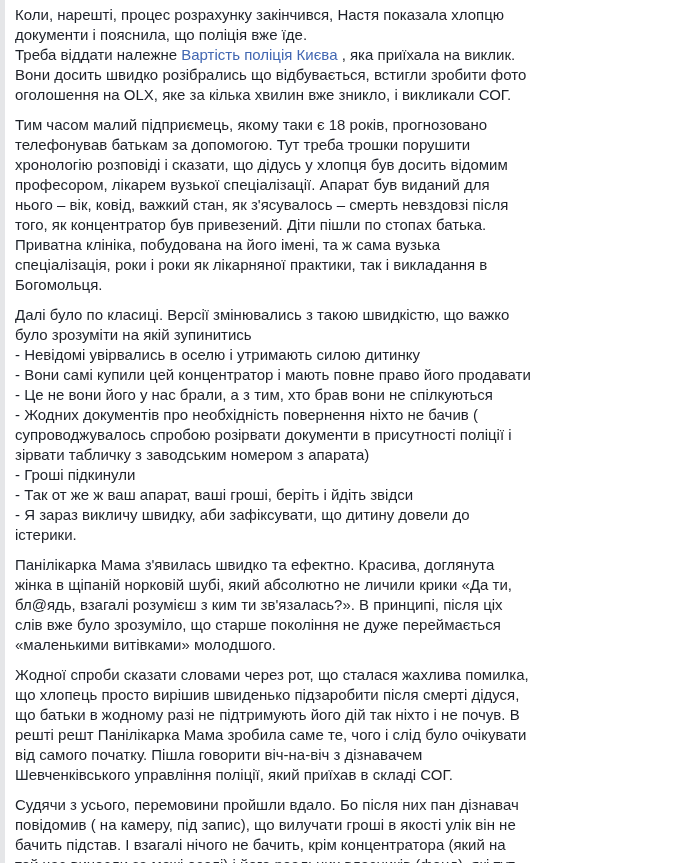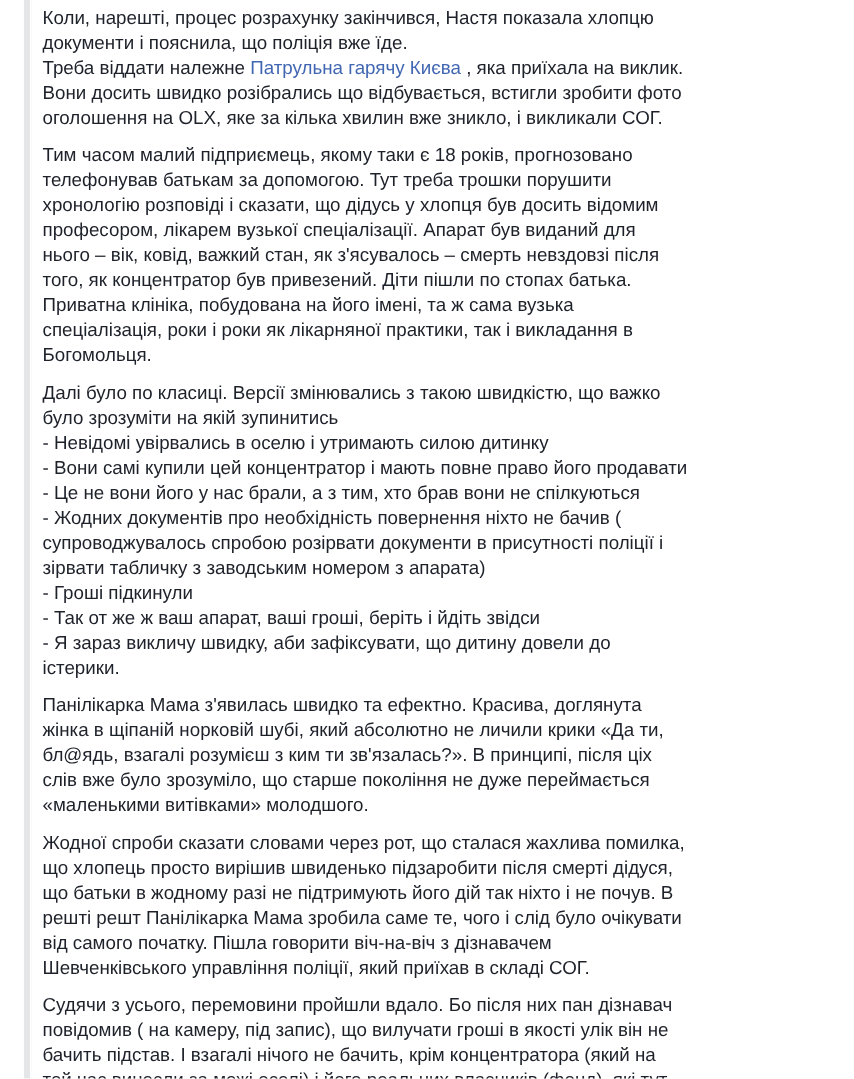--- a/index.html
+++ b/index.html
@@ -8,21 +8,20 @@
     background: #ffffff;
   }
   .page {
     position: relative;
     width: 546px;
     height: 863px;
     background: #ffffff;
     overflow: hidden;
     display: flex;
     font-family: "Liberation Sans", "DejaVu Sans", sans-serif;
-    margin-left: 19px;
   }
   .left-strip {
     flex: 0 0 5px;
     width: 5px;
     background: #e5e6e8;
     border-right: 1px solid #ffffff;
   }
   .content {
     flex: 1 1 auto;
     padding: 5px 15px 0 9px;
@@ -46,21 +45,21 @@
   }
 </style>
 </head>
 <body>
 
 <div class="page">
   <div class="left-strip"></div>
   <div class="content">
 
     <p class="para"><span>Коли, нарешті, процес розрахунку закінчився, Настя показала хлопцю документи і пояснила, що поліція вже їде.
-Треба віддати належне </span><a class="page-link">Патрульна гарячу Києва</a><span> , яка приїхала на виклик. Вони досить швидко розібрались що відбувається, встигли зробити фото оголошення на OLX, яке за кілька хвилин вже зникло, і викликали СОГ.</span></p>
+Треба віддати належне </span><a class="page-link">Вартість поліція Києва</a><span> , яка приїхала на виклик. Вони досить швидко розібрались що відбувається, встигли зробити фото оголошення на OLX, яке за кілька хвилин вже зникло, і викликали СОГ.</span></p>
 
     <p class="para">Тим часом малий підприємець, якому таки є 18 років, прогнозовано телефонував батькам за допомогою. Тут треба трошки порушити хронологію розповіді і сказати, що дідусь у хлопця був досить відомим професором, лікарем вузької спеціалізації. Апарат був виданий для нього – вік, ковід, важкий стан, як з'ясувалось – смерть невздовзі після того, як концентратор був привезений. Діти пішли по стопах батька. Приватна клініка, побудована на його імені, та ж сама вузька спеціалізація, роки і роки як лікарняної практики, так і викладання в Богомольця.</p>
 
     <p class="para">Далі було по класиці. Версії змінювались з такою швидкістю, що важко було зрозуміти на якій зупинитись
 - Невідомі увірвались в оселю і утримають силою дитинку
 - Вони самі купили цей концентратор і мають повне право його продавати
 - Це не вони його у нас брали, а з тим, хто брав вони не спілкуються
 - Жодних документів про необхідність повернення ніхто не бачив ( супроводжувалось спробою розірвати документи в присутності поліції і зірвати табличку з заводським номером з апарата)
 - Гроші підкинули
 - Так от же ж ваш апарат, ваші гроші, беріть і йдіть звідси

